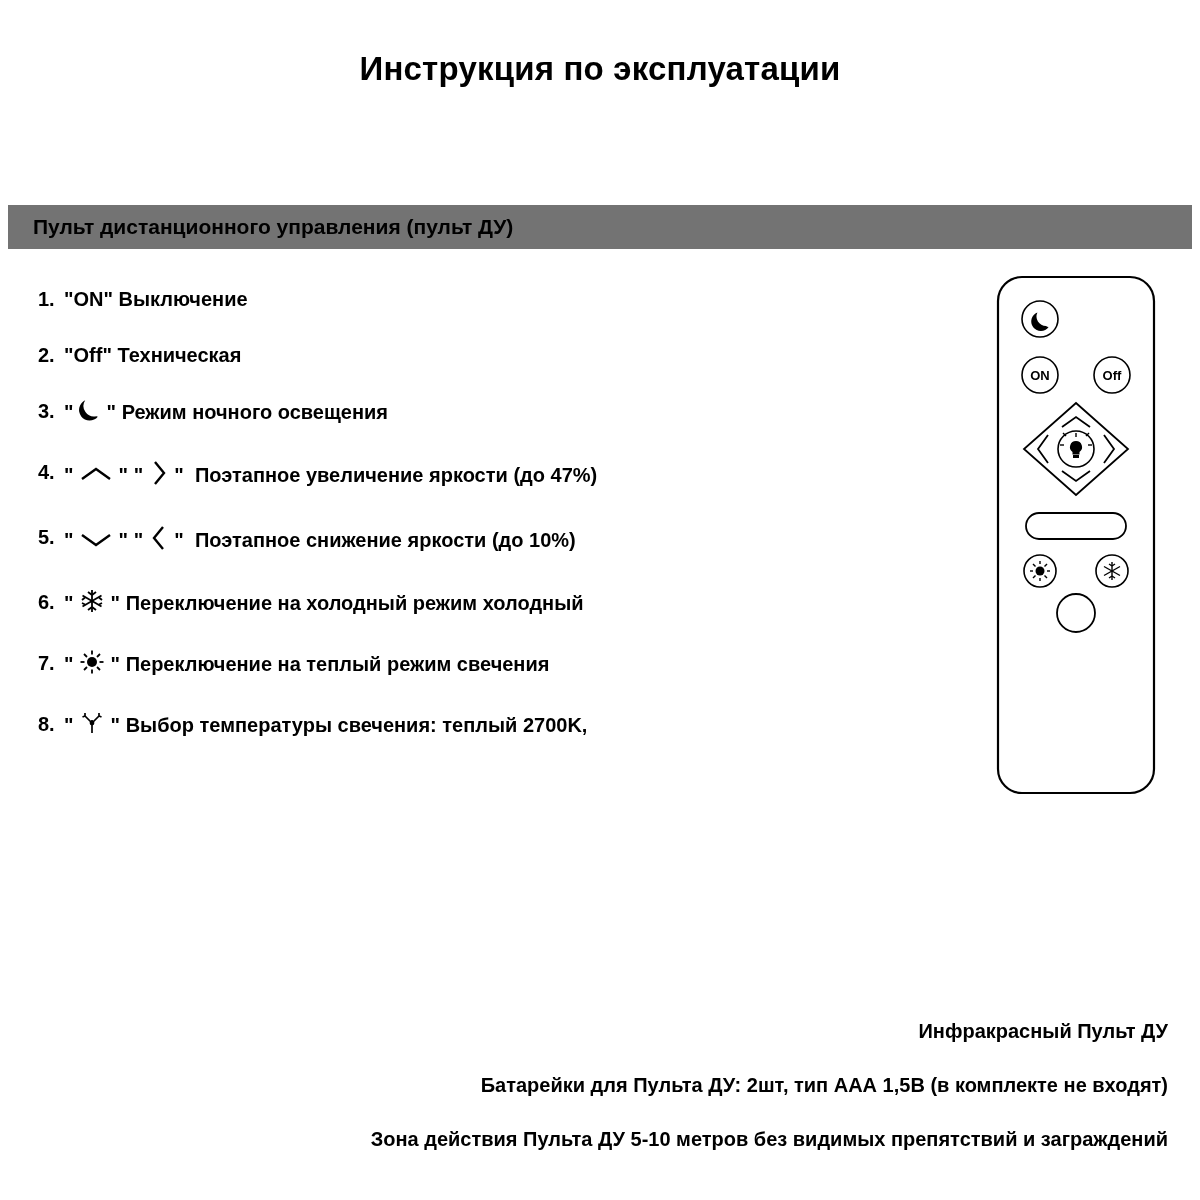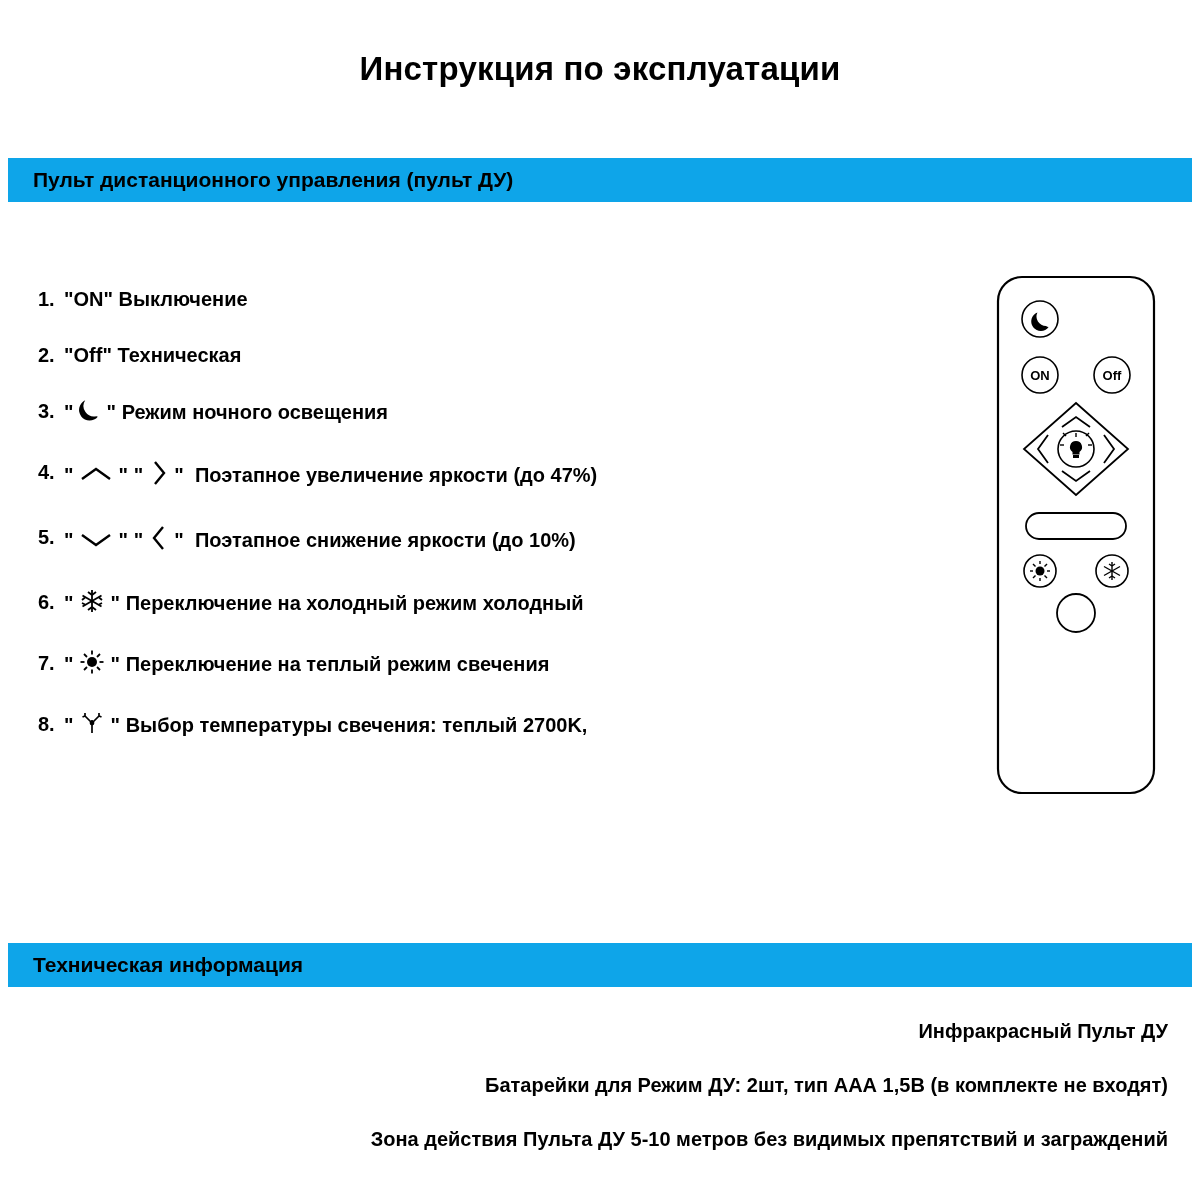--- a/index.html
+++ b/index.html
@@ -26,23 +26,24 @@
     text-align: center;
     font-size: 33px;
     font-weight: bold;
     letter-spacing: 0.2px;
   }
   .band {
     position: absolute;
     left: 8px;
     width: 1184px;
     height: 44px;
-    background: #0ea5e9;
+    background: #737373;
     display: flex;
     align-items: center;
+    margin-top: 47px;
   }
   .band-label {
     padding-left: 25px;
     font-size: 21px;
     font-weight: bold;
   }
   #band-remote { top: 158px; }
   #band-tech { top: 943px; }
 
   .list {
@@ -317,23 +318,20 @@
         <line x1="113" y1="289" x2="116" y2="291"></line>
           <line x1="119" y1="289" x2="116" y2="291"></line>
         <line x1="113" y1="303" x2="116" y2="301"></line>
           <line x1="119" y1="303" x2="116" y2="301"></line>
       </g>
 
       <circle cx="80" cy="338" r="19" fill="none" stroke="#000" stroke-width="1.8"></circle>
     </svg>
   </div>
 
-  <div class="band" id="band-tech">
-    <span class="band-label">Техническая информация</span>
-  </div>
 
   <div class="tech">
     <div class="tech-line">Инфракрасный Пульт ДУ</div>
-    <div class="tech-line">Батарейки для Режим ДУ: 2шт, тип ААА 1,5В (в комплекте не входят)</div>
+    <div class="tech-line">Батарейки для Пульта ДУ: 2шт, тип ААА 1,5В (в комплекте не входят)</div>
     <div class="tech-line">Зона действия Пульта ДУ 5-10 метров без видимых препятствий и заграждений</div>
   </div>
 
 </div>
 
 </body></html>

